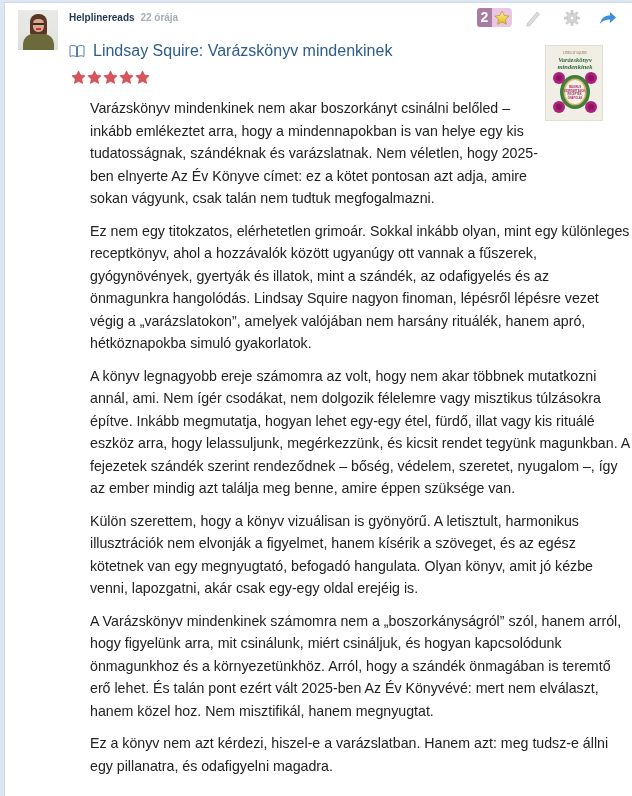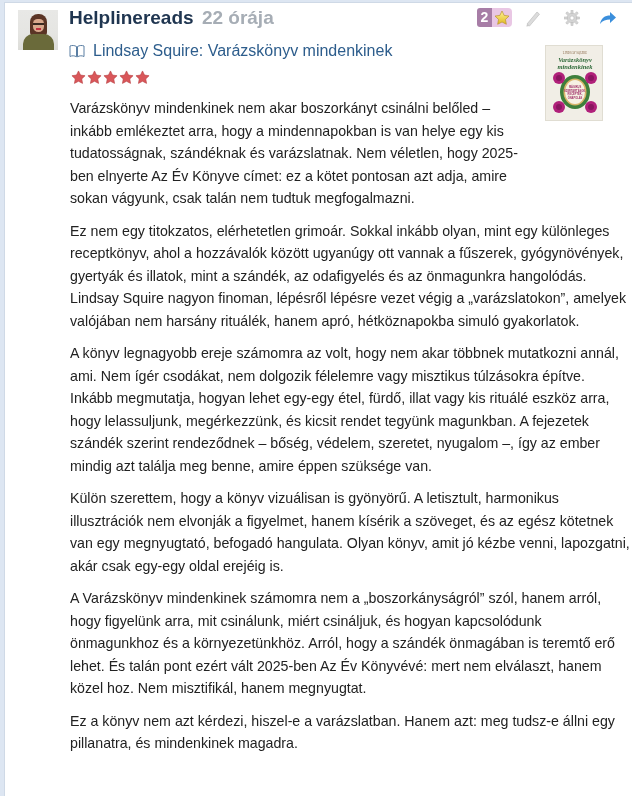--- a/index.html
+++ b/index.html
@@ -46,21 +46,21 @@
       background: #c03040;
     }
     .avatar .body {
       position: absolute; left: 5px; top: 24px; width: 31px; height: 20px;
       background: #6a6a3a; border-radius: 10px 10px 0 0;
     }
     .header-line {
       position: absolute;
       left: 64px;
       top: 6px;
-      font-size: 19px;
+      font-size: 10px;
       line-height: 18px;
       white-space: nowrap;
     }
     .username {
       font-weight: bold;
       color: #1f3550;
       text-decoration: none;
     }
     .timeago {
       font-weight: bold;
@@ -144,20 +144,21 @@
       position: absolute;
       left: 65px;
       top: 94px;
       width: 560px;
       color: #222222;
       font-size: 14.2px;
       line-height: 22.5px;
     }
     .review p {
       margin-bottom: 10px;
+      margin-left: 20px;
     }
     .review p.first {
       width: 465px;
     }
   </style>
 </head>
 <body>
 
 <div class="card">
 
@@ -265,16 +266,16 @@
       <circle cx="45" cy="61" r="3" fill="#8a1560"></circle>
     </svg>
   </div>
 
   <div class="review">
     <p class="first">Varázskönyv mindenkinek nem akar boszorkányt csinálni belőled – inkább emlékeztet arra, hogy a mindennapokban is van helye egy kis tudatosságnak, szándéknak és varázslatnak. Nem véletlen, hogy 2025-ben elnyerte Az Év Könyve címet: ez a kötet pontosan azt adja, amire sokan vágyunk, csak talán nem tudtuk megfogalmazni.</p>
     <p>Ez nem egy titokzatos, elérhetetlen grimoár. Sokkal inkább olyan, mint egy különleges receptkönyv, ahol a hozzávalók között ugyanúgy ott vannak a fűszerek, gyógynövények, gyertyák és illatok, mint a szándék, az odafigyelés és az önmagunkra hangolódás. Lindsay Squire nagyon finoman, lépésről lépésre vezet végig a „varázslatokon”, amelyek valójában nem harsány rituálék, hanem apró, hétköznapokba simuló gyakorlatok.</p>
     <p>A könyv legnagyobb ereje számomra az volt, hogy nem akar többnek mutatkozni annál, ami. Nem ígér csodákat, nem dolgozik félelemre vagy misztikus túlzásokra építve. Inkább megmutatja, hogyan lehet egy-egy étel, fürdő, illat vagy kis rituálé eszköz arra, hogy lelassuljunk, megérkezzünk, és kicsit rendet tegyünk magunkban. A fejezetek szándék szerint rendeződnek – bőség, védelem, szeretet, nyugalom –, így az ember mindig azt találja meg benne, amire éppen szüksége van.</p>
     <p>Külön szerettem, hogy a könyv vizuálisan is gyönyörű. A letisztult, harmonikus illusztrációk nem elvonják a figyelmet, hanem kísérik a szöveget, és az egész kötetnek van egy megnyugtató, befogadó hangulata. Olyan könyv, amit jó kézbe venni, lapozgatni, akár csak egy-egy oldal erejéig is.</p>
     <p>A Varázskönyv mindenkinek számomra nem a „boszorkányságról” szól, hanem arról, hogy figyelünk arra, mit csinálunk, miért csináljuk, és hogyan kapcsolódunk önmagunkhoz és a környezetünkhöz. Arról, hogy a szándék önmagában is teremtő erő lehet. És talán pont ezért vált 2025-ben Az Év Könyvévé: mert nem elválaszt, hanem közel hoz. Nem misztifikál, hanem megnyugtat.</p>
-    <p>Ez a könyv nem azt kérdezi, hiszel-e a varázslatban. Hanem azt: meg tudsz-e állni egy pillanatra, és mindenkinek magadra.</p>
+    <p>Ez a könyv nem azt kérdezi, hiszel-e a varázslatban. Hanem azt: meg tudsz-e állni egy pillanatra, és odafigyelni magadra.</p>
   </div>
 
 </div>
 
 </body></html>

